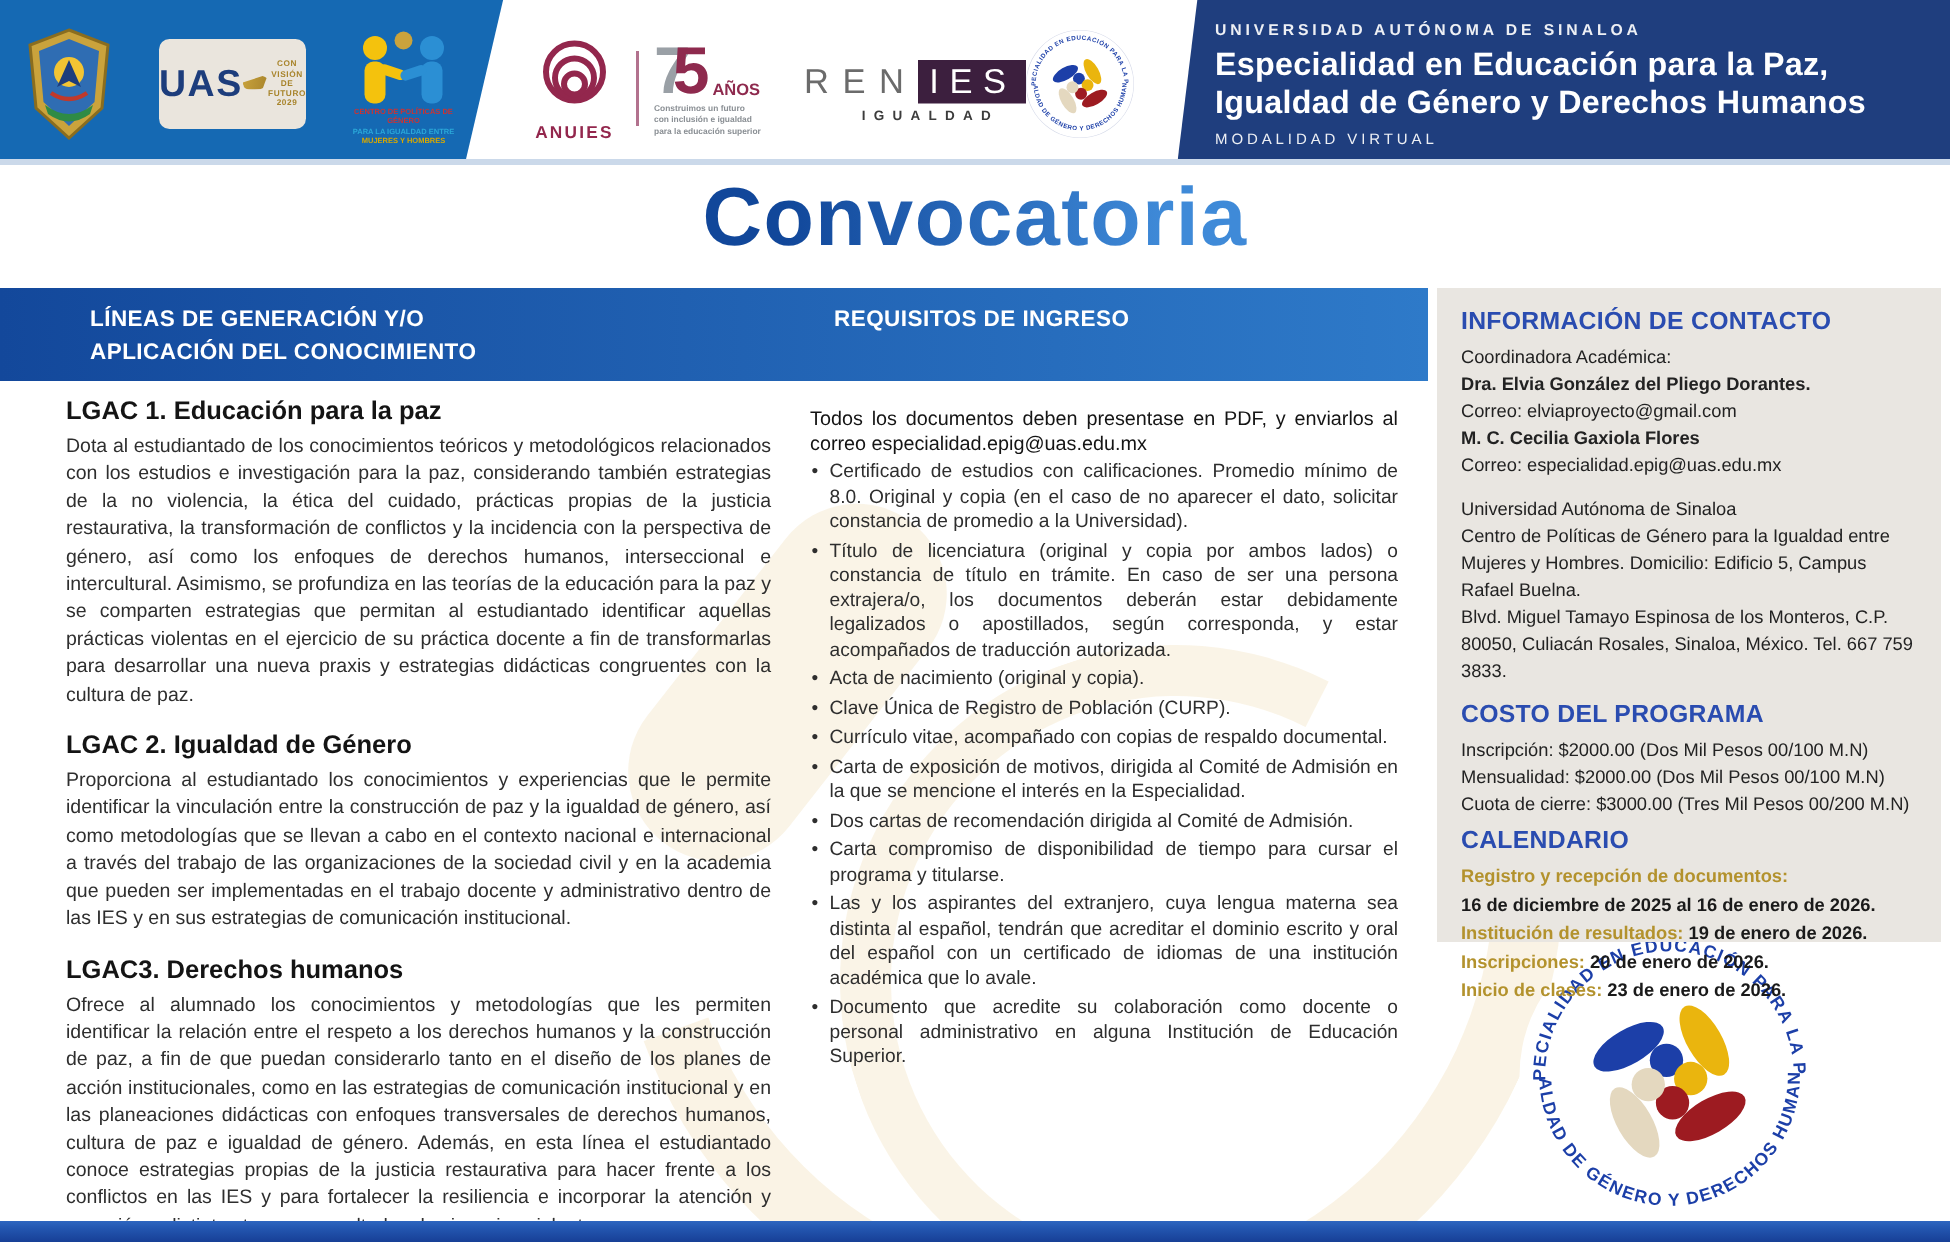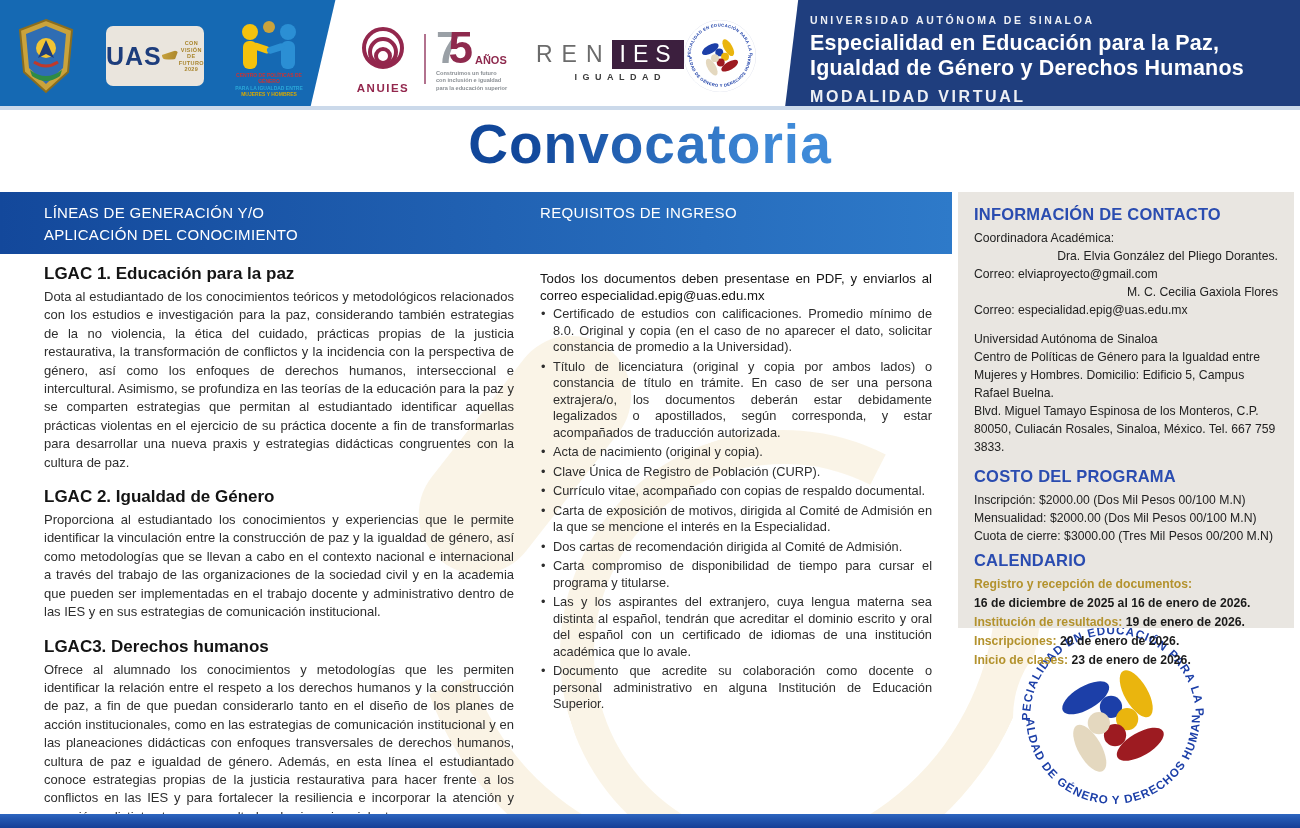--- a/index.html
+++ b/index.html
@@ -9,21 +9,21 @@
   
   .top-band{position:absolute;top:0;left:0;width:1300px;height:106px;background:#fff;
             border-bottom:4px solid #cbd9ea;}
   .band-left{position:absolute;inset:0;background:#1569b3;
              clip-path:polygon(0 0,25.8% 0,23.9% 100%,0 100%);}
   .band-right{position:absolute;inset:0;background:#1f3e7e;
               clip-path:polygon(61.4% 0,100% 0,100% 100%,60.4% 100%);}
   .hdr-text{position:absolute;left:810px;top:14px;width:470px;color:#fff;z-index:3;}
   .hdr-univ{font-size:10.5px;letter-spacing:2.6px;font-weight:bold;opacity:.92;}
   .hdr-title{font-size:21.5px;font-weight:800;line-height:1.18;margin-top:5px;letter-spacing:.2px;}
-  .hdr-mod{font-size:16px;letter-spacing:2.6px;font-weight:bold;margin-top:6px;opacity:.92;}
+  .hdr-mod{font-size:10px;letter-spacing:2.6px;font-weight:normal;margin-top:6px;opacity:.92;}
 
   
   .logo{position:absolute;z-index:3;}
   .crest{left:16px;top:18px;}
   .uas-box{left:106px;top:26px;width:98px;height:60px;background:#eae5dd;border-radius:7px;
            display:flex;flex-direction:row;align-items:center;justify-content:center;}
   .uas-word{font-size:25px;font-weight:800;color:#1d3d7c;line-height:.9;letter-spacing:1px;}
   .uas-swoosh{width:62px;height:10px;border-radius:50% 50% 60% 40%;
               background:linear-gradient(100deg,#c8a23c,#a8842b);margin-top:-3px;
               clip-path:polygon(0 55%,100% 0,78% 100%,6% 100%);}
@@ -51,21 +51,21 @@
 
   
   .convocatoria{position:absolute;top:112px;left:0;width:100%;text-align:center;z-index:2;}
   .convocatoria span{font-size:55px;font-weight:800;letter-spacing:1px;
      background:linear-gradient(90deg,#11479a 15%,#3f8ad8 85%);
      -webkit-background-clip:text;background-clip:text;color:transparent;}
 
   
   .section-band{position:absolute;top:192px;left:0;width:952px;height:62px;z-index:2;
                 background:linear-gradient(90deg,#13489b,#2e7ac9);}
-  .band-h{position:absolute;color:#fff;font-weight:normal;font-size:15px;line-height:1.45;letter-spacing:.3px;}
+  .band-h{position:absolute;color:#fff;font-weight:bold;font-size:15px;line-height:1.45;letter-spacing:.3px;margin-left:16px;}
   .band-h1{left:44px;top:10px;}
   .band-h2{left:540px;top:10px;}
 
   
   .wm{position:absolute;z-index:1;}
   .wm1{left:410px;top:270px;width:540px;height:540px;border:46px solid #f6ead0;border-radius:50%;
        border-left-color:transparent;border-top-color:transparent;transform:rotate(25deg);opacity:.55;}
   .wm2{left:560px;top:430px;width:380px;height:380px;border:34px solid #f6ead0;border-radius:50%;
        border-right-color:transparent;border-bottom-color:transparent;transform:rotate(-18deg);opacity:.5;}
   .wm3{left:465px;top:320px;width:120px;height:270px;background:#f6ead0;border-radius:60px;
@@ -83,21 +83,21 @@
   .req-list{margin:2px 0 0;padding:0;list-style:none;}
   .req-list li{position:relative;padding-left:13px;font-size:12.8px;line-height:16.5px;
                text-align:justify;color:#2e2e2e;margin-bottom:3px;}
   .req-list li::before{content:"•";position:absolute;left:1px;top:0;color:#2e2e2e;}
 
   
   .info-panel{position:absolute;left:958px;top:192px;width:336px;height:436px;background:#e9e6e1;
               box-sizing:border-box;padding:13px 16px;z-index:3;}
   .panel-h{font-size:16.5px;font-weight:800;color:#2a4cb0;letter-spacing:.2px;margin:0 0 5px;}
   .p-line{font-size:12.2px;line-height:18px;color:#222;}
-  .p-bold{font-weight:normal;text-align:right;}
+  .p-bold{font-weight:bold;}
   .p-gap{height:11px;}
   .cal-label{color:#b3922d;font-weight:bold;}
   .cal-value{color:#1a1a1a;font-weight:bold;}
   .cal-line{font-size:12.2px;line-height:19px;}
 
   
   .seal{position:absolute;left:1012px;top:616px;z-index:2;}
 
   
   .site-row{position:absolute;left:44px;top:776px;display:flex;align-items:center;gap:12px;z-index:2;}

